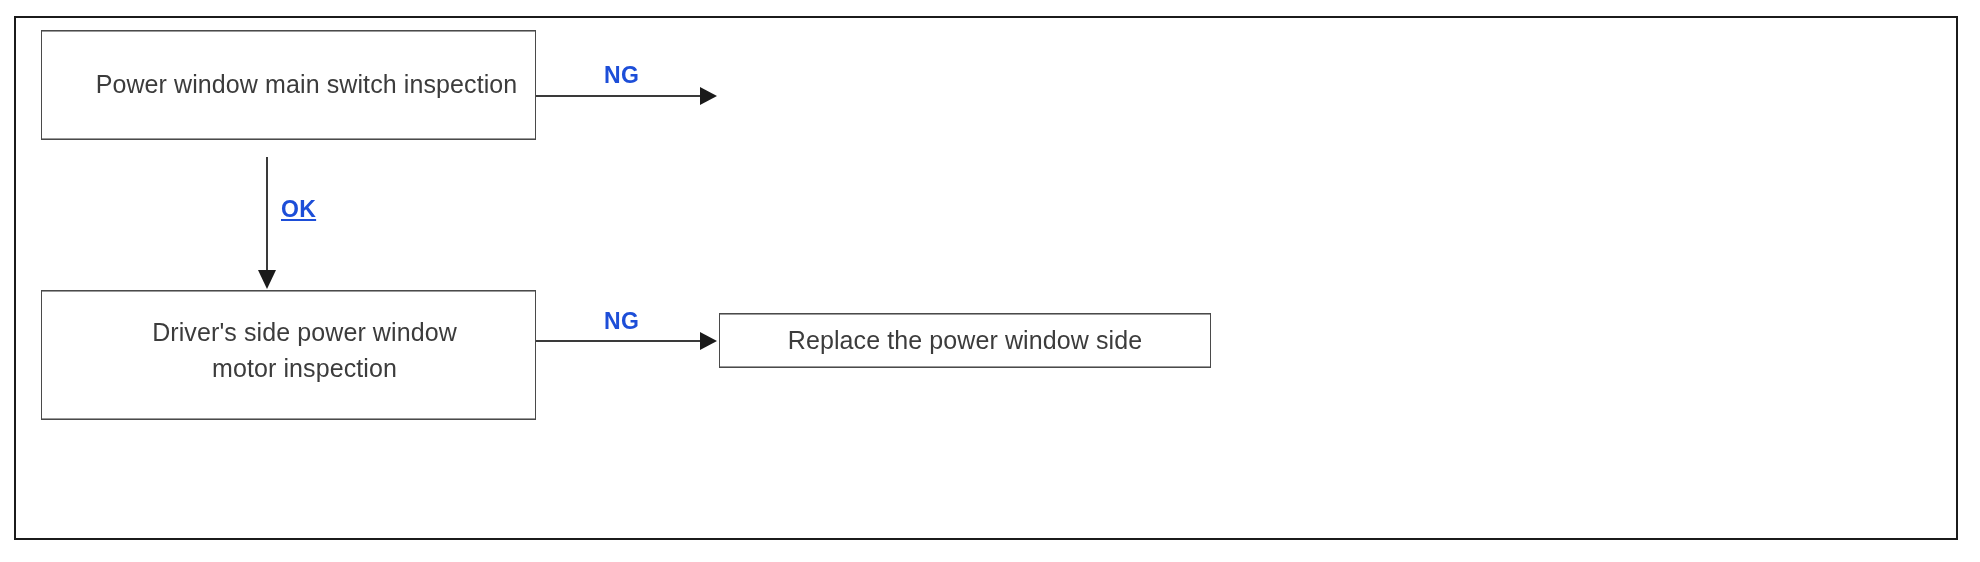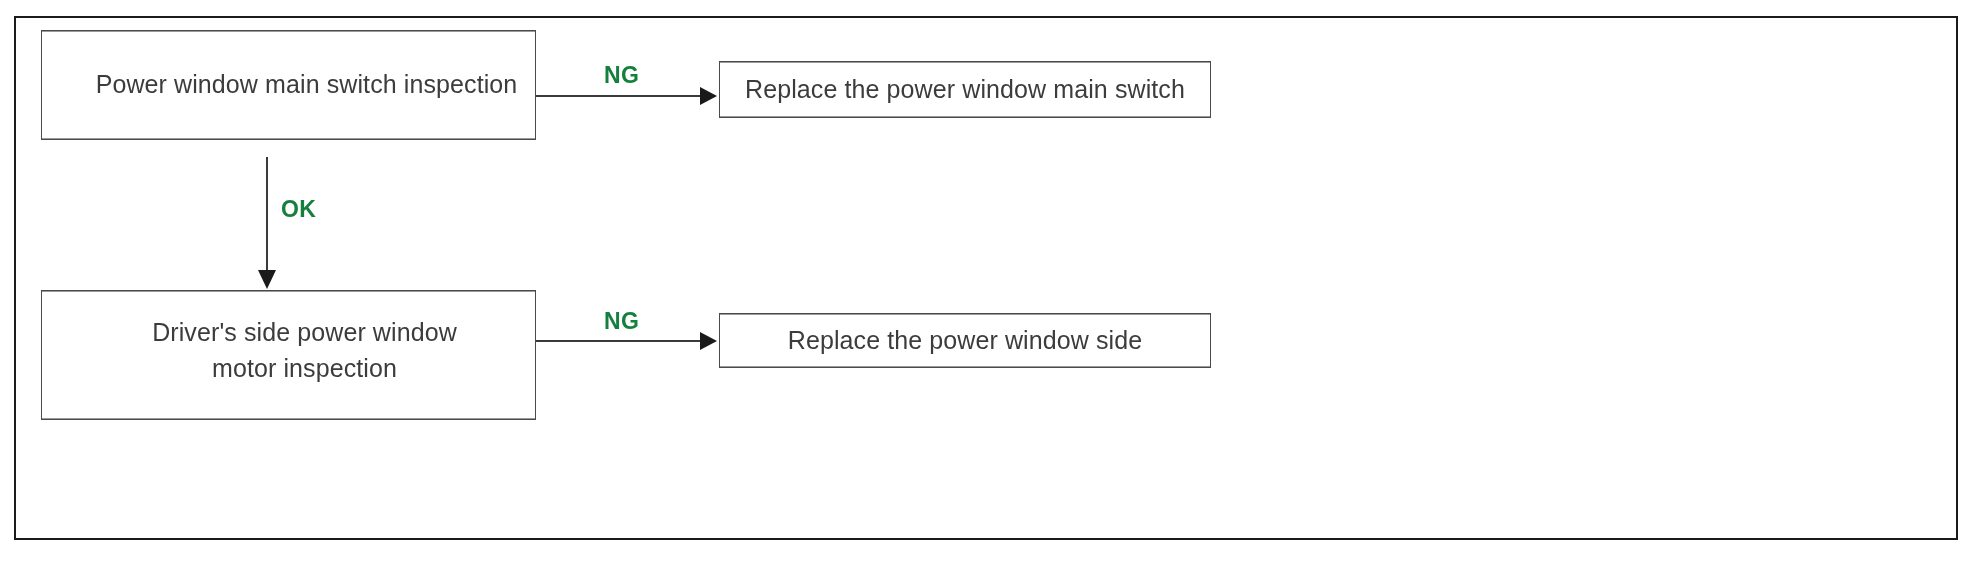--- a/index.html
+++ b/index.html
@@ -126,42 +126,39 @@
 
   
   #conn-ng-bottom-line  { left: 520px; top: 322px; width: 166px; }
   #conn-ng-bottom-arrow { left: 684px; top: 314px; }
 
   
   .edge-label {
     position: absolute;
     font-size: 23px;
     font-weight: bold;
-    color: #15803d;
+    color: #1d4ed8;
     letter-spacing: 0.3px;
     white-space: nowrap;
   }
   #label-ng-top    { left: 588px; top: 44px; }
-  #label-ok        { left: 265px; top: 178px; }
+  #label-ok        { left: 265px; top: 178px; text-decoration: underline; }
   #label-ng-bottom { left: 588px; top: 290px; }
 </style>
 </head>
 <body>
 
 <div id="canvas">
 
   <div id="outer-frame">
 
     <div class="node" id="node-main-switch-inspection">
       <span class="node-text">Power window main switch inspection</span>
     </div>
 
-    <div class="node" id="node-replace-main-switch">
-      <span class="node-text">Replace the power window main switch</span>
-    </div>
 
     <div class="node" id="node-motor-inspection">
       <span class="node-text">Driver's side power window
 motor  inspection</span>
     </div>
 
     <div class="node" id="node-replace-motor">
       <span class="node-text">Replace the power window side</span>
     </div>
 

